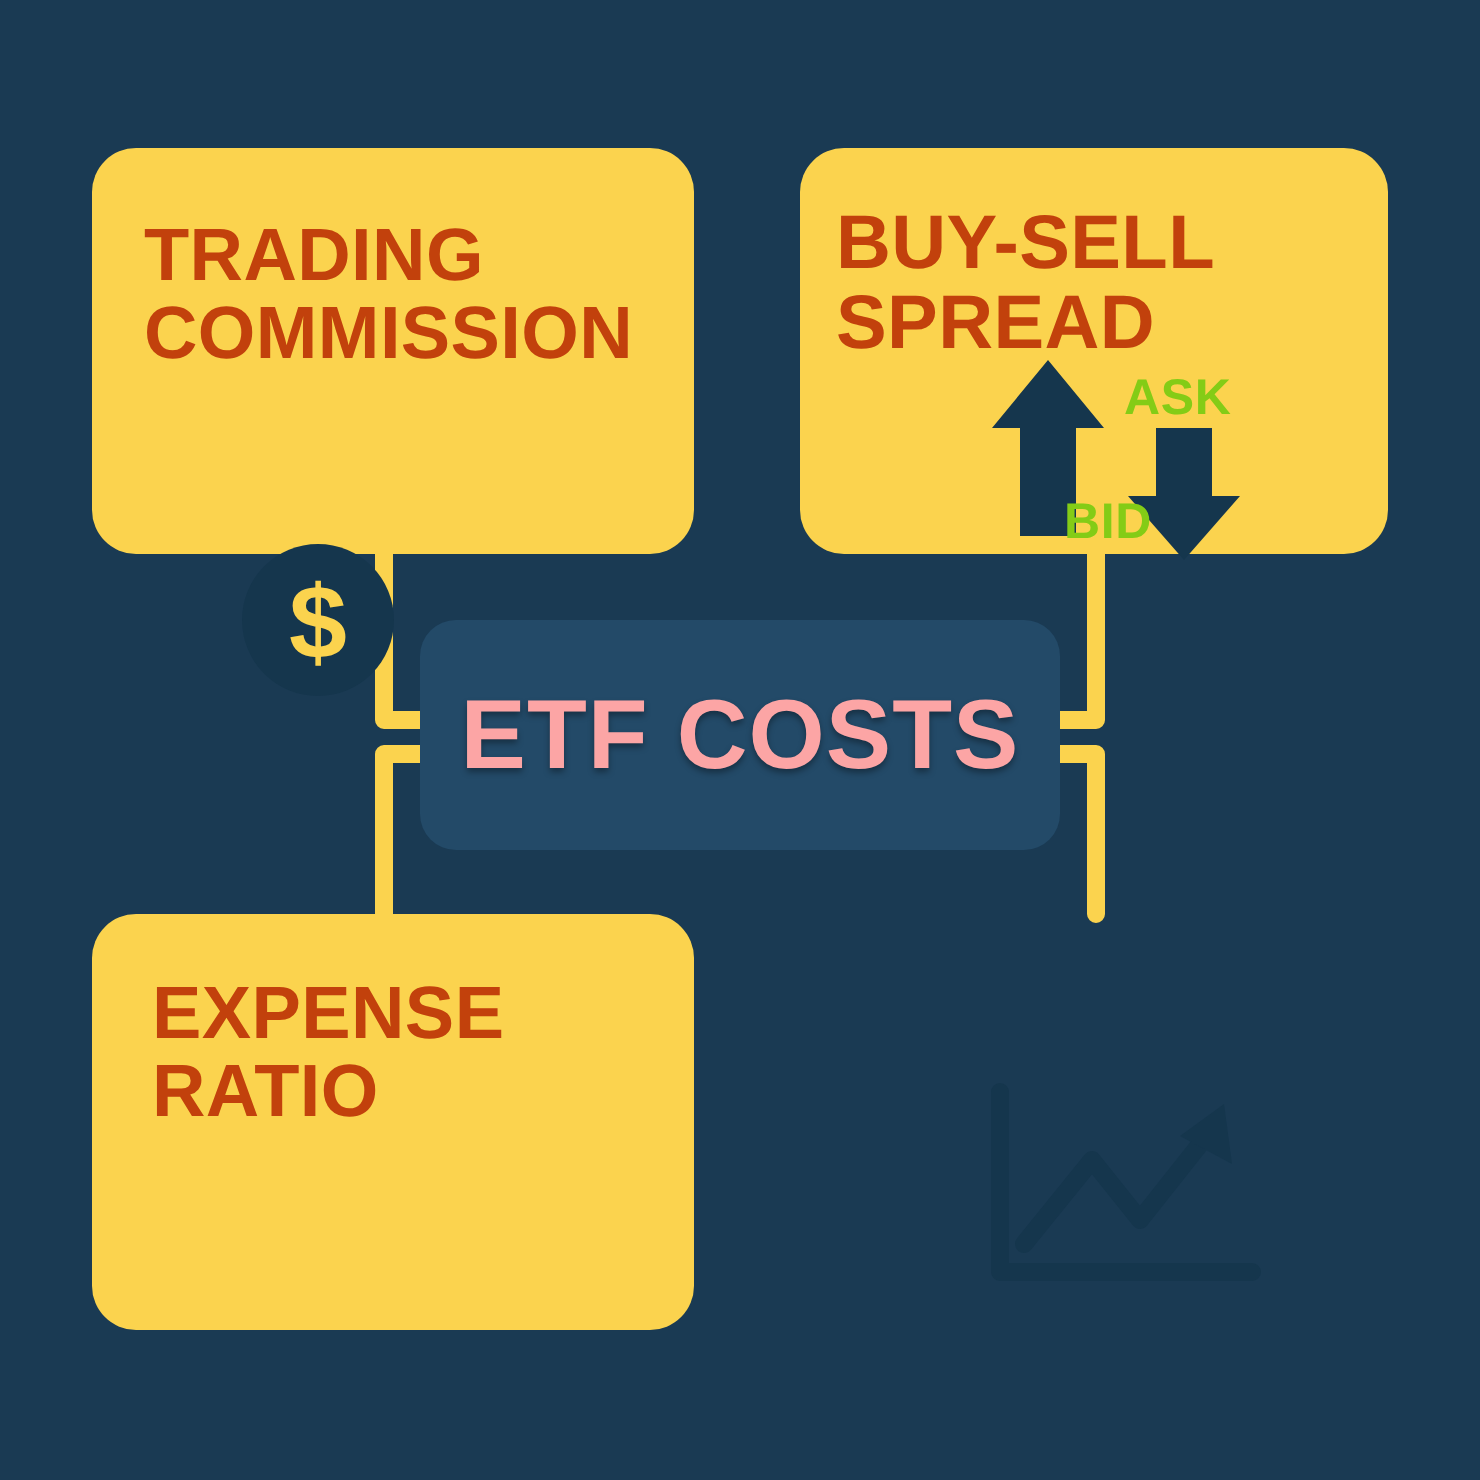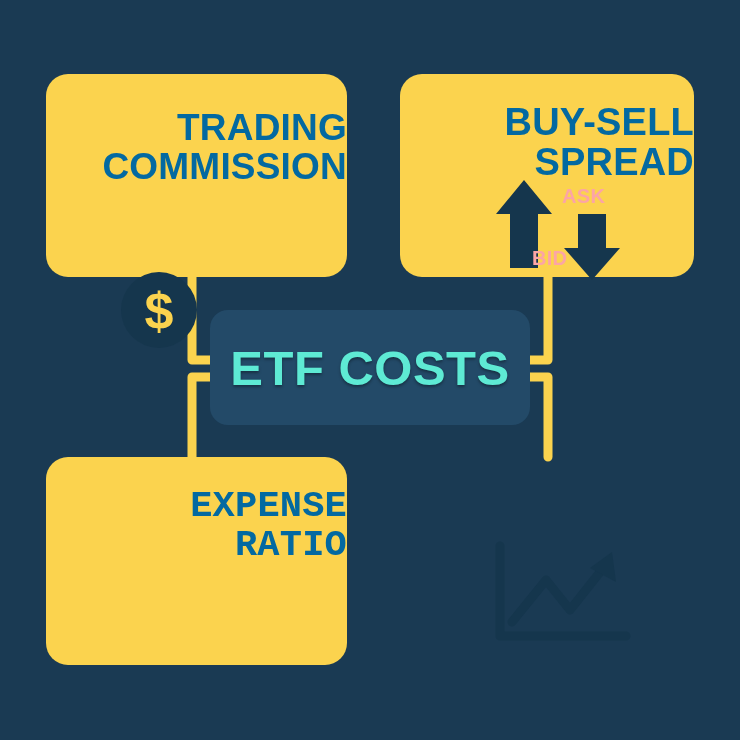--- a/index.html
+++ b/index.html
@@ -27,70 +27,70 @@
   .card {
     position: absolute;
     background: #fbd34e;
     border-radius: 22px;
     box-sizing: border-box;
   }
   .card-title {
     position: absolute;
     left: 0;
     width: 100%;
-    text-align: right;
-    color: #0369a1;
+    text-align: left;
+    color: #c2410c;
     font-weight: 800;
     letter-spacing: 0.2px;
     line-height: 1.06;
     text-transform: uppercase;
   }
 
   #card-trading-commission { left: 46px;  top: 74px;  width: 301px; height: 203px; }
   #card-buy-sell-spread    { left: 400px; top: 74px;  width: 294px; height: 203px; }
   #card-expense-ratio      { left: 46px;  top: 457px; width: 301px; height: 208px; }
   #card-slippage           { left: 400px; top: 457px; width: 294px; height: 208px; }
 
   #card-trading-commission .card-title { top: 34px;  font-size: 37px; padding-left: 26px; box-sizing: border-box; }
-  #card-buy-sell-spread .card-title    { top: 28px;  font-size: 38px; box-sizing: border-box; }
-  #card-expense-ratio .card-title      { top: 30px;  font-size: 37px; padding-left: 30px; box-sizing: border-box; font-family: Liberation Mono, monospace; }
+  #card-buy-sell-spread .card-title    { top: 28px;  font-size: 38px; padding-left: 18px; box-sizing: border-box; }
+  #card-expense-ratio .card-title      { top: 30px;  font-size: 37px; padding-left: 30px; box-sizing: border-box; }
   #card-slippage .card-title           { top: 32px;  font-size: 37px; padding-left: 16px; box-sizing: border-box; }
 
   
   #hub {
     position: absolute;
     left: 210px;
     top: 310px;
     width: 320px;
     height: 115px;
     background: #234a68;
     border-radius: 18px;
     display: flex;
     align-items: center;
     justify-content: center;
   }
   #hub-label {
-    color: #5eead4;
+    color: #fca5a5;
     font-size: 49px;
     font-weight: 800;
     letter-spacing: 0.5px;
     text-transform: uppercase;
     text-shadow: 0 2px 3px rgba(0,0,0,0.35);
   }
 
   
   .icon-wrap { position: absolute; }
   #icon-dollar-circle { left: 74px;  top: 197px; }
   #icon-bid-ask       { left: 486px; top: 176px; }
   #icon-line-chart    { left: 486px; top: 538px; }
 
   .arrow-label {
     position: absolute;
-    color: #fca5a5;
-    font-size: 20px;
+    color: #84cc16;
+    font-size: 25px;
     font-weight: 800;
     letter-spacing: 0.3px;
   }
   #label-bid { left: 498px; top: 247px; margin-left: 34px; }
   #label-ask { left: 562px; top: 185px; }
 </style>
 </head>
 <body>
 
 <div id="canvas">

